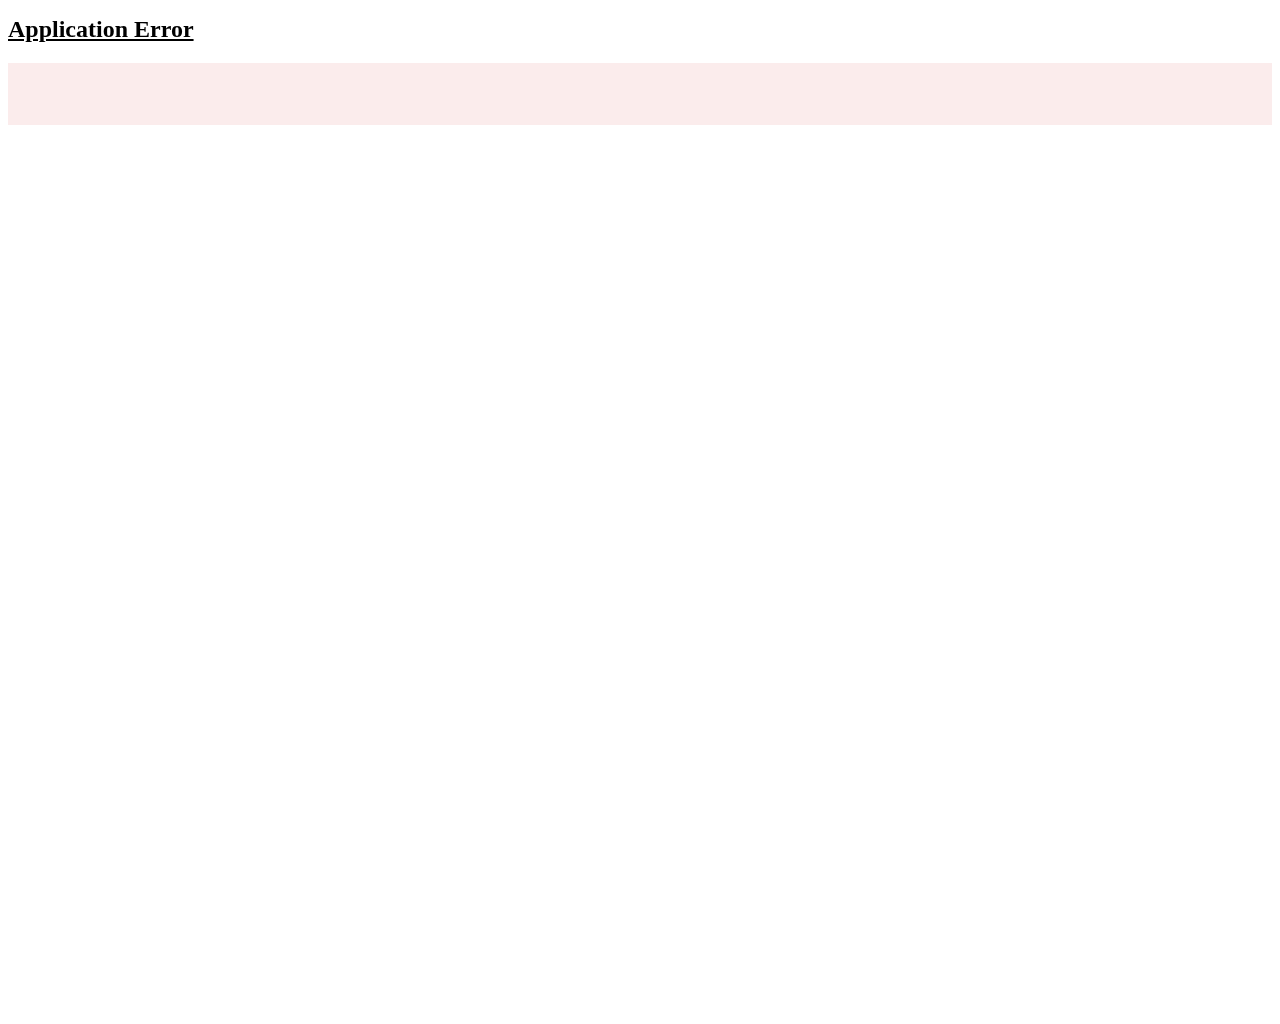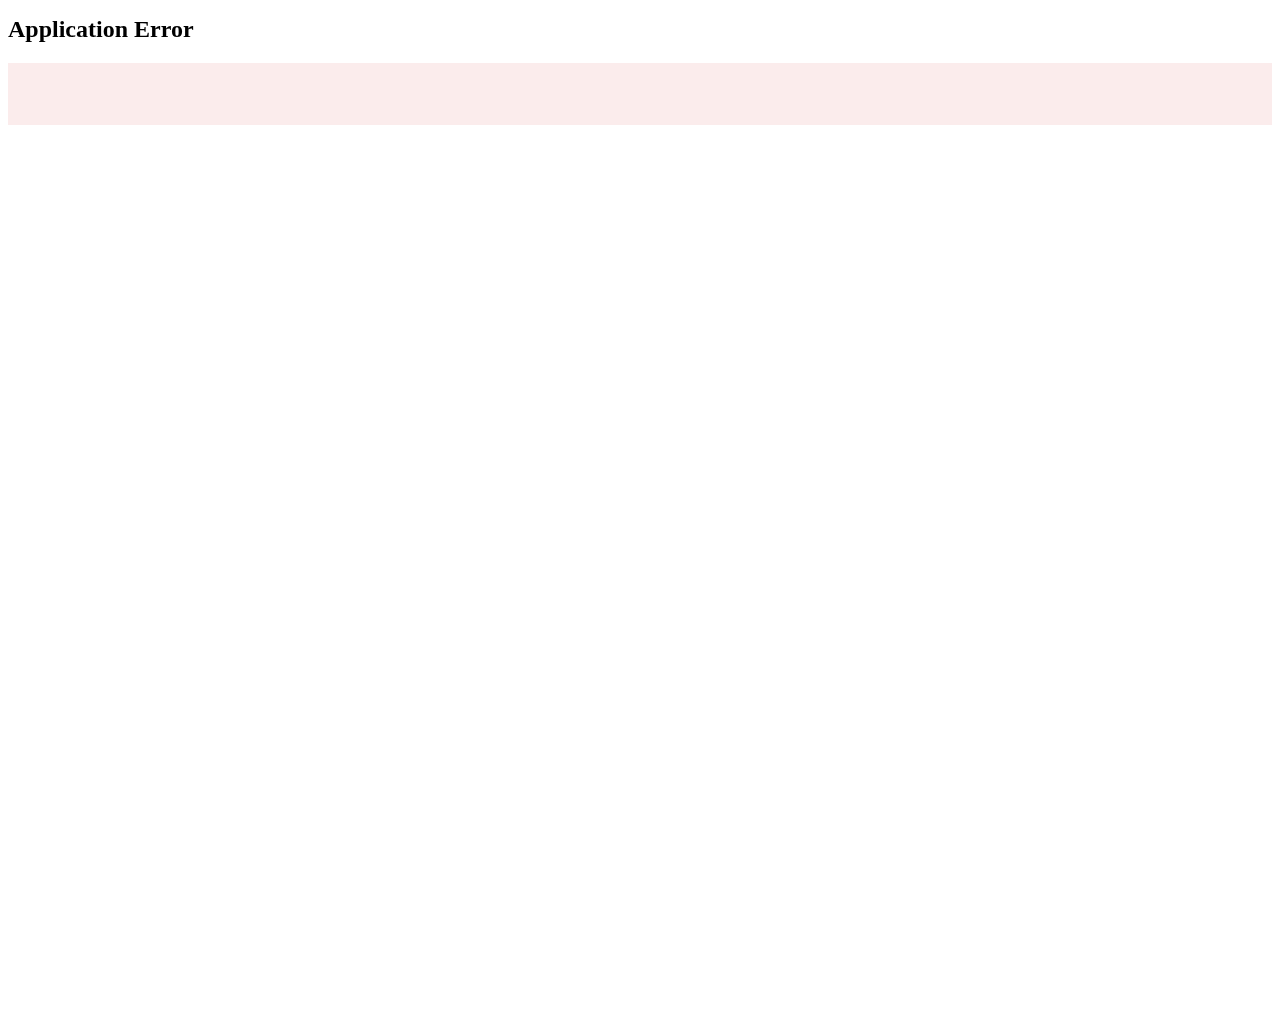--- a/index.html
+++ b/index.html
@@ -13,20 +13,21 @@
       width: 1280px;
       height: 1024px;
       padding: 8px;
     }
     .page-title {
       font-size: 24px;
       font-weight: bold;
       color: #000000;
       margin-bottom: 20px;
       margin-top: 8px;
+      text-decoration: underline;
     }
     .error-panel {
       background: #fbecec;
       width: 100%;
       height: 62px;
     }
   </style>
 </head>
 <body>
 

